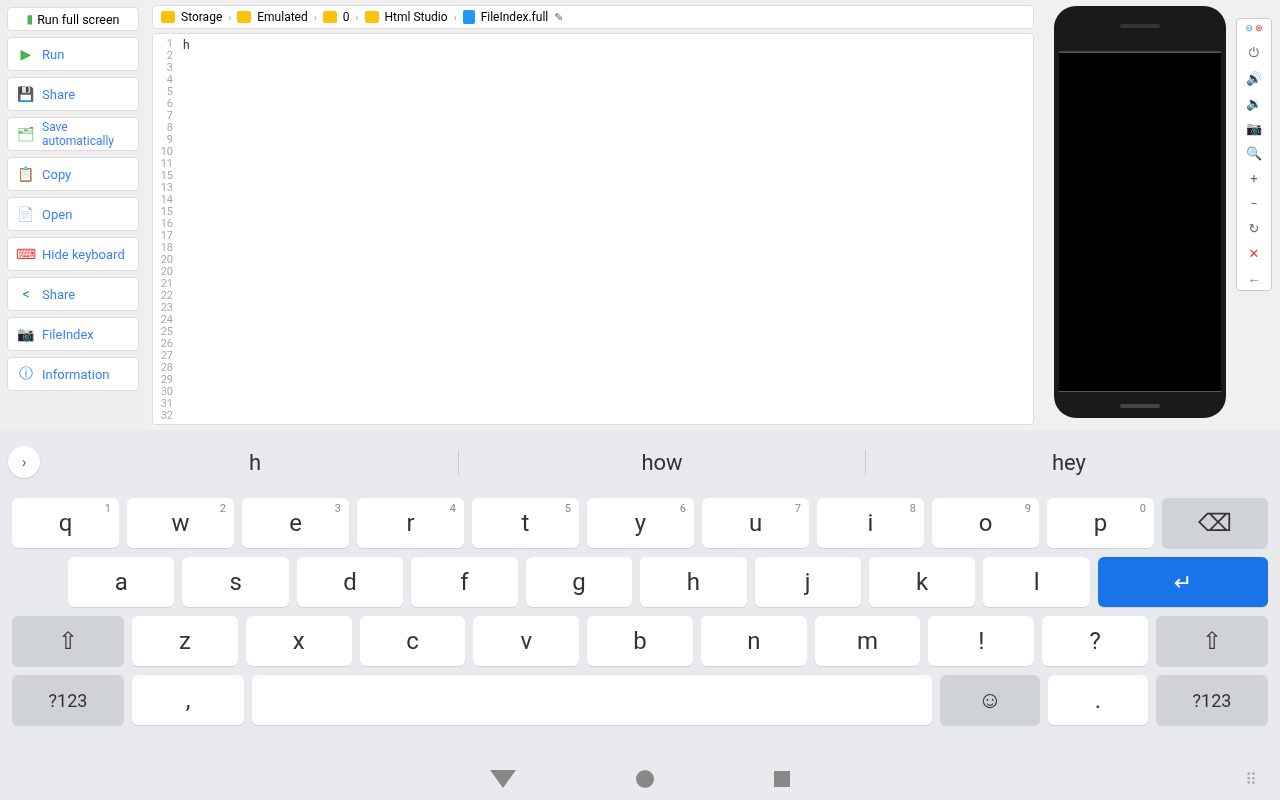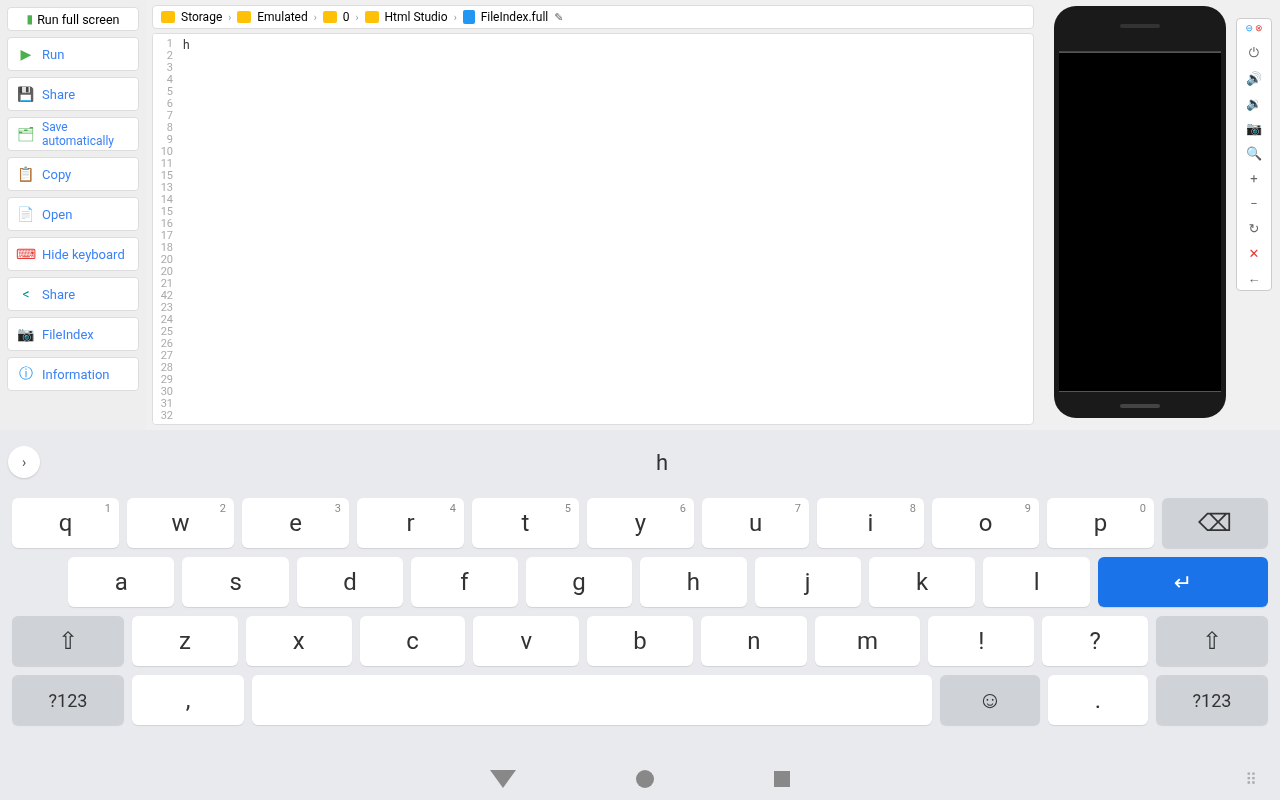--- a/index.html
+++ b/index.html
@@ -144,21 +144,21 @@
           <div>15</div>
           <div>13</div>
           <div>14</div>
           <div>15</div>
           <div>16</div>
           <div>17</div>
           <div>18</div>
           <div>20</div>
           <div>20</div>
           <div>21</div>
-          <div>42</div>
+          <div>22</div>
           <div>23</div>
           <div>24</div>
           <div>25</div>
           <div>26</div>
           <div>27</div>
           <div>28</div>
           <div>29</div>
           <div>30</div>
           <div>31</div>
           <div>32</div>
@@ -192,20 +192,22 @@
       <span class="ci">←</span>
     </div>
   </div>
 </div>
 
 <div class="keyboard">
   <div class="suggest-bar">
     <div class="expand-btn">›</div>
     <div class="suggestions">
       <div class="suggestion">h</div>
+      <div class="suggestion">how</div>
+      <div class="suggestion">hey</div>
     </div>
   </div>
   <div class="key-rows">
     <div class="key-row" id="row1">
         <div class="key">q<span class="sup">1</span></div>
         <div class="key">w<span class="sup">2</span></div>
         <div class="key">e<span class="sup">3</span></div>
         <div class="key">r<span class="sup">4</span></div>
         <div class="key">t<span class="sup">5</span></div>
         <div class="key">y<span class="sup">6</span></div>

